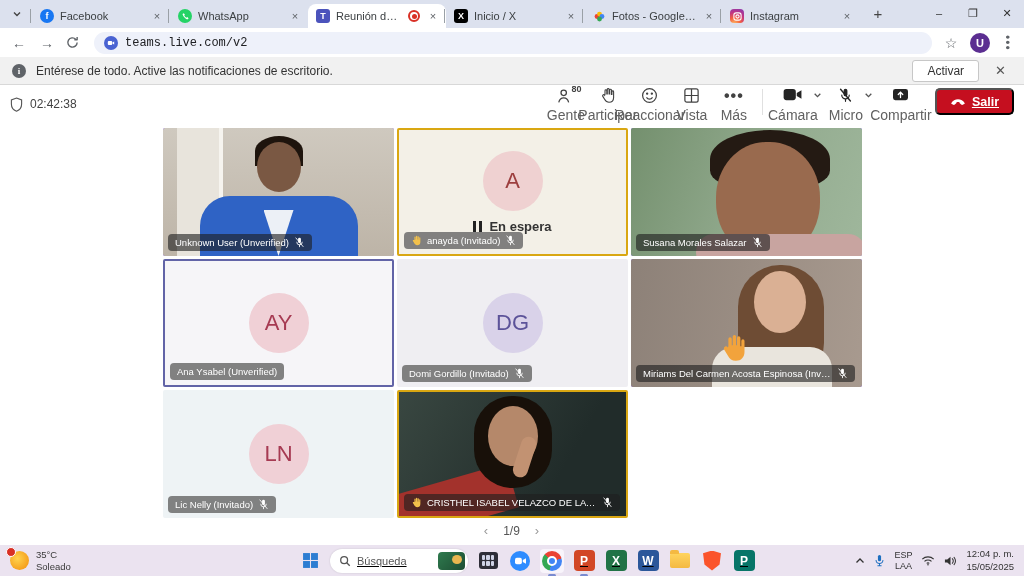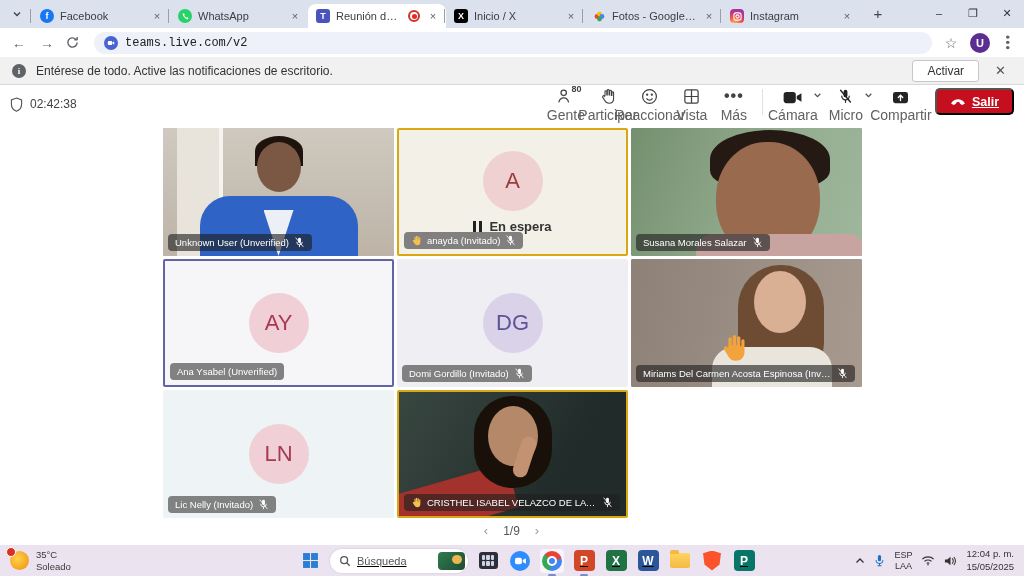--- a/index.html
+++ b/index.html
@@ -38,21 +38,21 @@
   .notif-text { font-size:12px; color:#333; flex:1; }
   .btn-activar { font-size:12px; color:#333; background:#fff; border:1px solid #c7c7c7; border-radius:3px; padding:3px 14px; }
   .notif-close { color:#555; font-size:13px; padding:0 6px; }
 
   
   .meeting { position:relative; height:460px; background:#fff; }
   .mtoolbar { position:absolute; top:0; left:0; right:0; height:38px; display:flex; align-items:center; padding:0 10px; }
   .timer { display:flex; align-items:center; gap:7px; font-size:12px; color:#424242; }
   .mt-right { margin-left:auto; display:flex; align-items:flex-start; gap:2px; }
   .mt-item { width:40px; display:flex; flex-direction:column; align-items:center; gap:2px; padding-top:2px; }
-  .mt-item .ic { height:18px; display:flex; align-items:flex-end; position:relative; color:#424242; }
+  .mt-item .ic { height:18px; display:flex; align-items:flex-start; position:relative; color:#424242; }
   .mt-item .lbl { font-size:14px; color:#616161; white-space:nowrap; }
   .badge80 { position:absolute; top:-3px; left:15px; font-size:9px; font-weight:bold; color:#424242; }
   .mt-sep { width:1px; height:26px; background:#e0e0e0; margin:4px 6px 0; }
   .dd { padding-top:6px; margin-left:-4px; margin-right:2px; }
   .btn-salir { margin-left:8px; margin-top:3px; background:#c50f1f; color:#fff; border-radius:5px; height:27px; padding:0 13px; display:flex; align-items:center; gap:6px; font-size:12.5px; font-weight:bold;text-decoration:underline; }
 
   .tiles { position:absolute; top:43px; left:163px; width:697px; display:grid; grid-template-columns:repeat(3, 231px); grid-auto-rows:128px; gap:3px; }
   .tile { position:relative; overflow:hidden; border-radius:2px; background:#8b5cf6; }
   .tile.b-yellow { border:2px solid #d9a712; }
   .tile.b-purple { border:2px solid #6264a7; }

